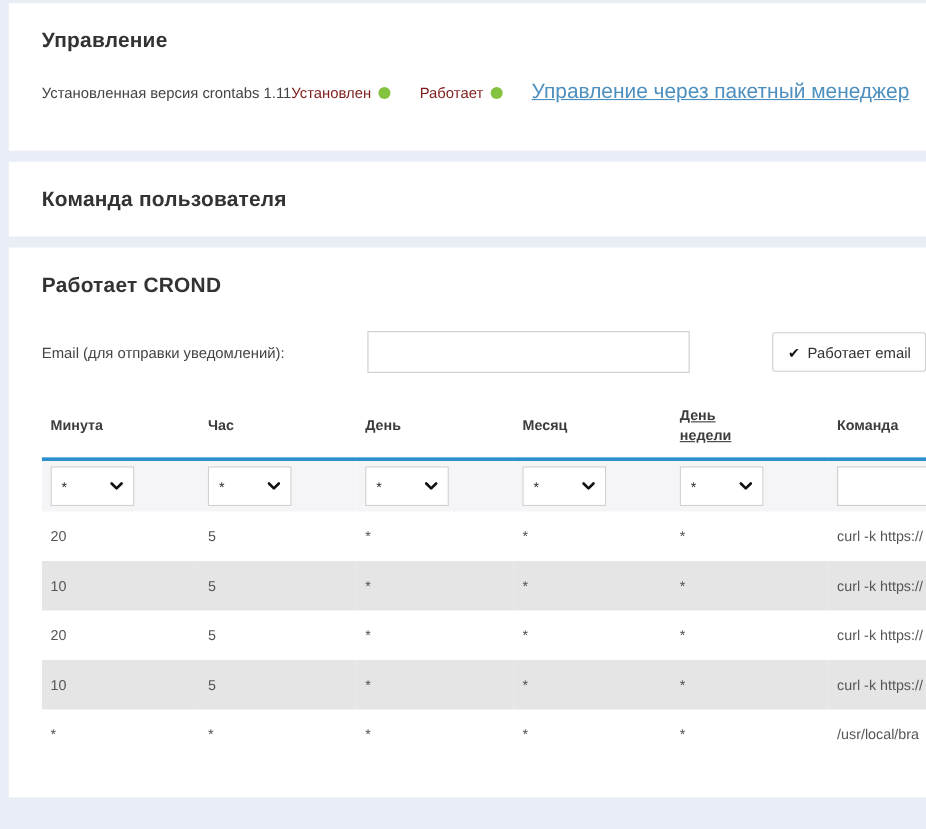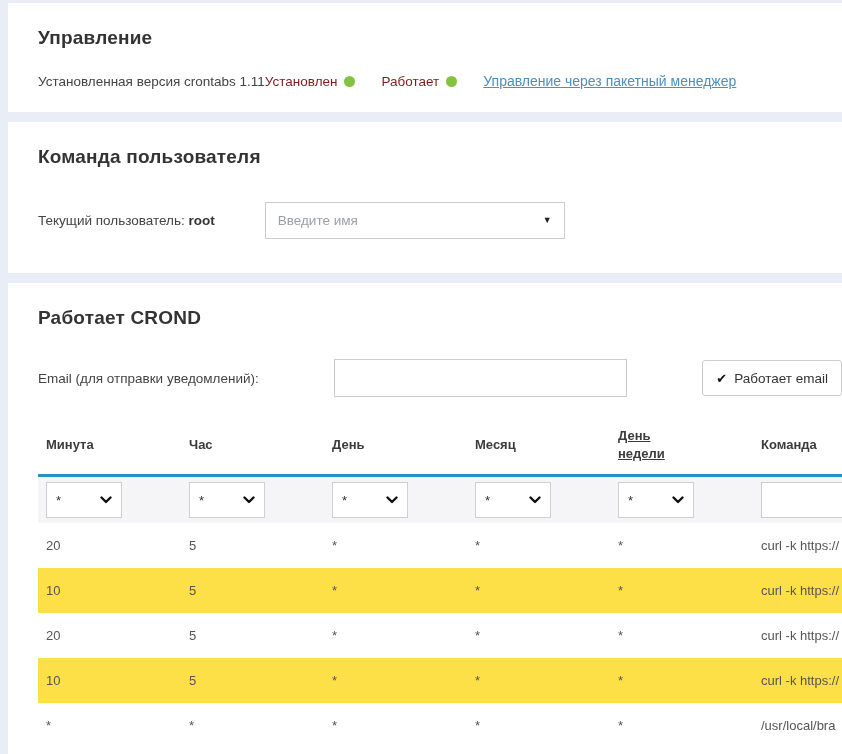--- a/index.html
+++ b/index.html
@@ -45,21 +45,21 @@
     width: 11px; height: 11px;
     border-radius: 50%;
     background: #84c340;
     margin-left: 7px;
     margin-right: 26px;
     display: inline-block;
   }
   .pkg-link {
     color: #4d8fbe;
     text-decoration: underline;
-    font-size: 14px;
+    font-size: 19px;
     cursor: pointer;
   }
   
   .user-row {
     display: flex;
     align-items: center;
     margin-top: 34px;
     margin-bottom: 12px;
     font-size: 13.5px;
     color: #444444;
@@ -137,21 +137,21 @@
   }
   .th-wrap-narrow { display: inline-block; width: 52px; line-height: 1.35; text-decoration: underline; }
   .cron-table td {
     font-size: 13px;
     color: #555555;
     padding: 0 8px;
     height: 45px;
     vertical-align: middle;
   }
   tr.filter-row td { background: #f5f5f7; height: 46px; }
-  tr.row-striped td { background: #fde047; }
+  tr.row-striped td { background: #e5e5e5; }
   .filter-select {
     width: 76px;
     height: 36px;
     box-sizing: border-box;
     border: 1px solid #d0d0d0;
     background: #ffffff;
     display: flex;
     align-items: center;
     justify-content: space-between;
     padding: 0 9px;
@@ -169,48 +169,38 @@
     font-size: 13px;
     font-family: "Liberation Sans", sans-serif;
   }
   .cmd-cell { white-space: nowrap; }
 </style>
 </head>
 <body>
 
 <div class="page">
 
-  <section class="panel" style="padding-bottom:23px;">
+  <section class="panel" style="padding-bottom:42px;">
     <h2 class="panel-title">Управление</h2>
     <div class="status-row">
       <span class="version-text">Установленная версия crontabs 1.11</span>
       <span class="status-item">
         <span class="status-label">Установлен</span>
         <span class="status-dot"></span>
       </span>
       <span class="status-item">
         <span class="status-label">Работает</span>
         <span class="status-dot"></span>
       </span>
       <a class="pkg-link">Управление через пакетный менеджер</a>
     </div>
   </section>
 
   <section class="panel">
     <h2 class="panel-title">Команда пользователя</h2>
-    <div class="user-row">
-      <span class="user-label">
-        <span>Текущий пользователь:</span>
-        <b>root</b>
-      </span>
-      <div class="select-box">
-        <span class="select-placeholder">Введите имя</span>
-        <span class="caret-down">▼</span>
-      </div>
-    </div>
   </section>
 
   <section class="panel" style="padding-bottom:35px;">
     <h2 class="panel-title">Работает CROND</h2>
 
     <div class="email-row">
       <label class="email-label">Email (для отправки уведомлений):</label>
       <input class="email-input" type="text" value="" style="">
       <button class="save-btn">
         <span class="check-glyph">✔</span>

